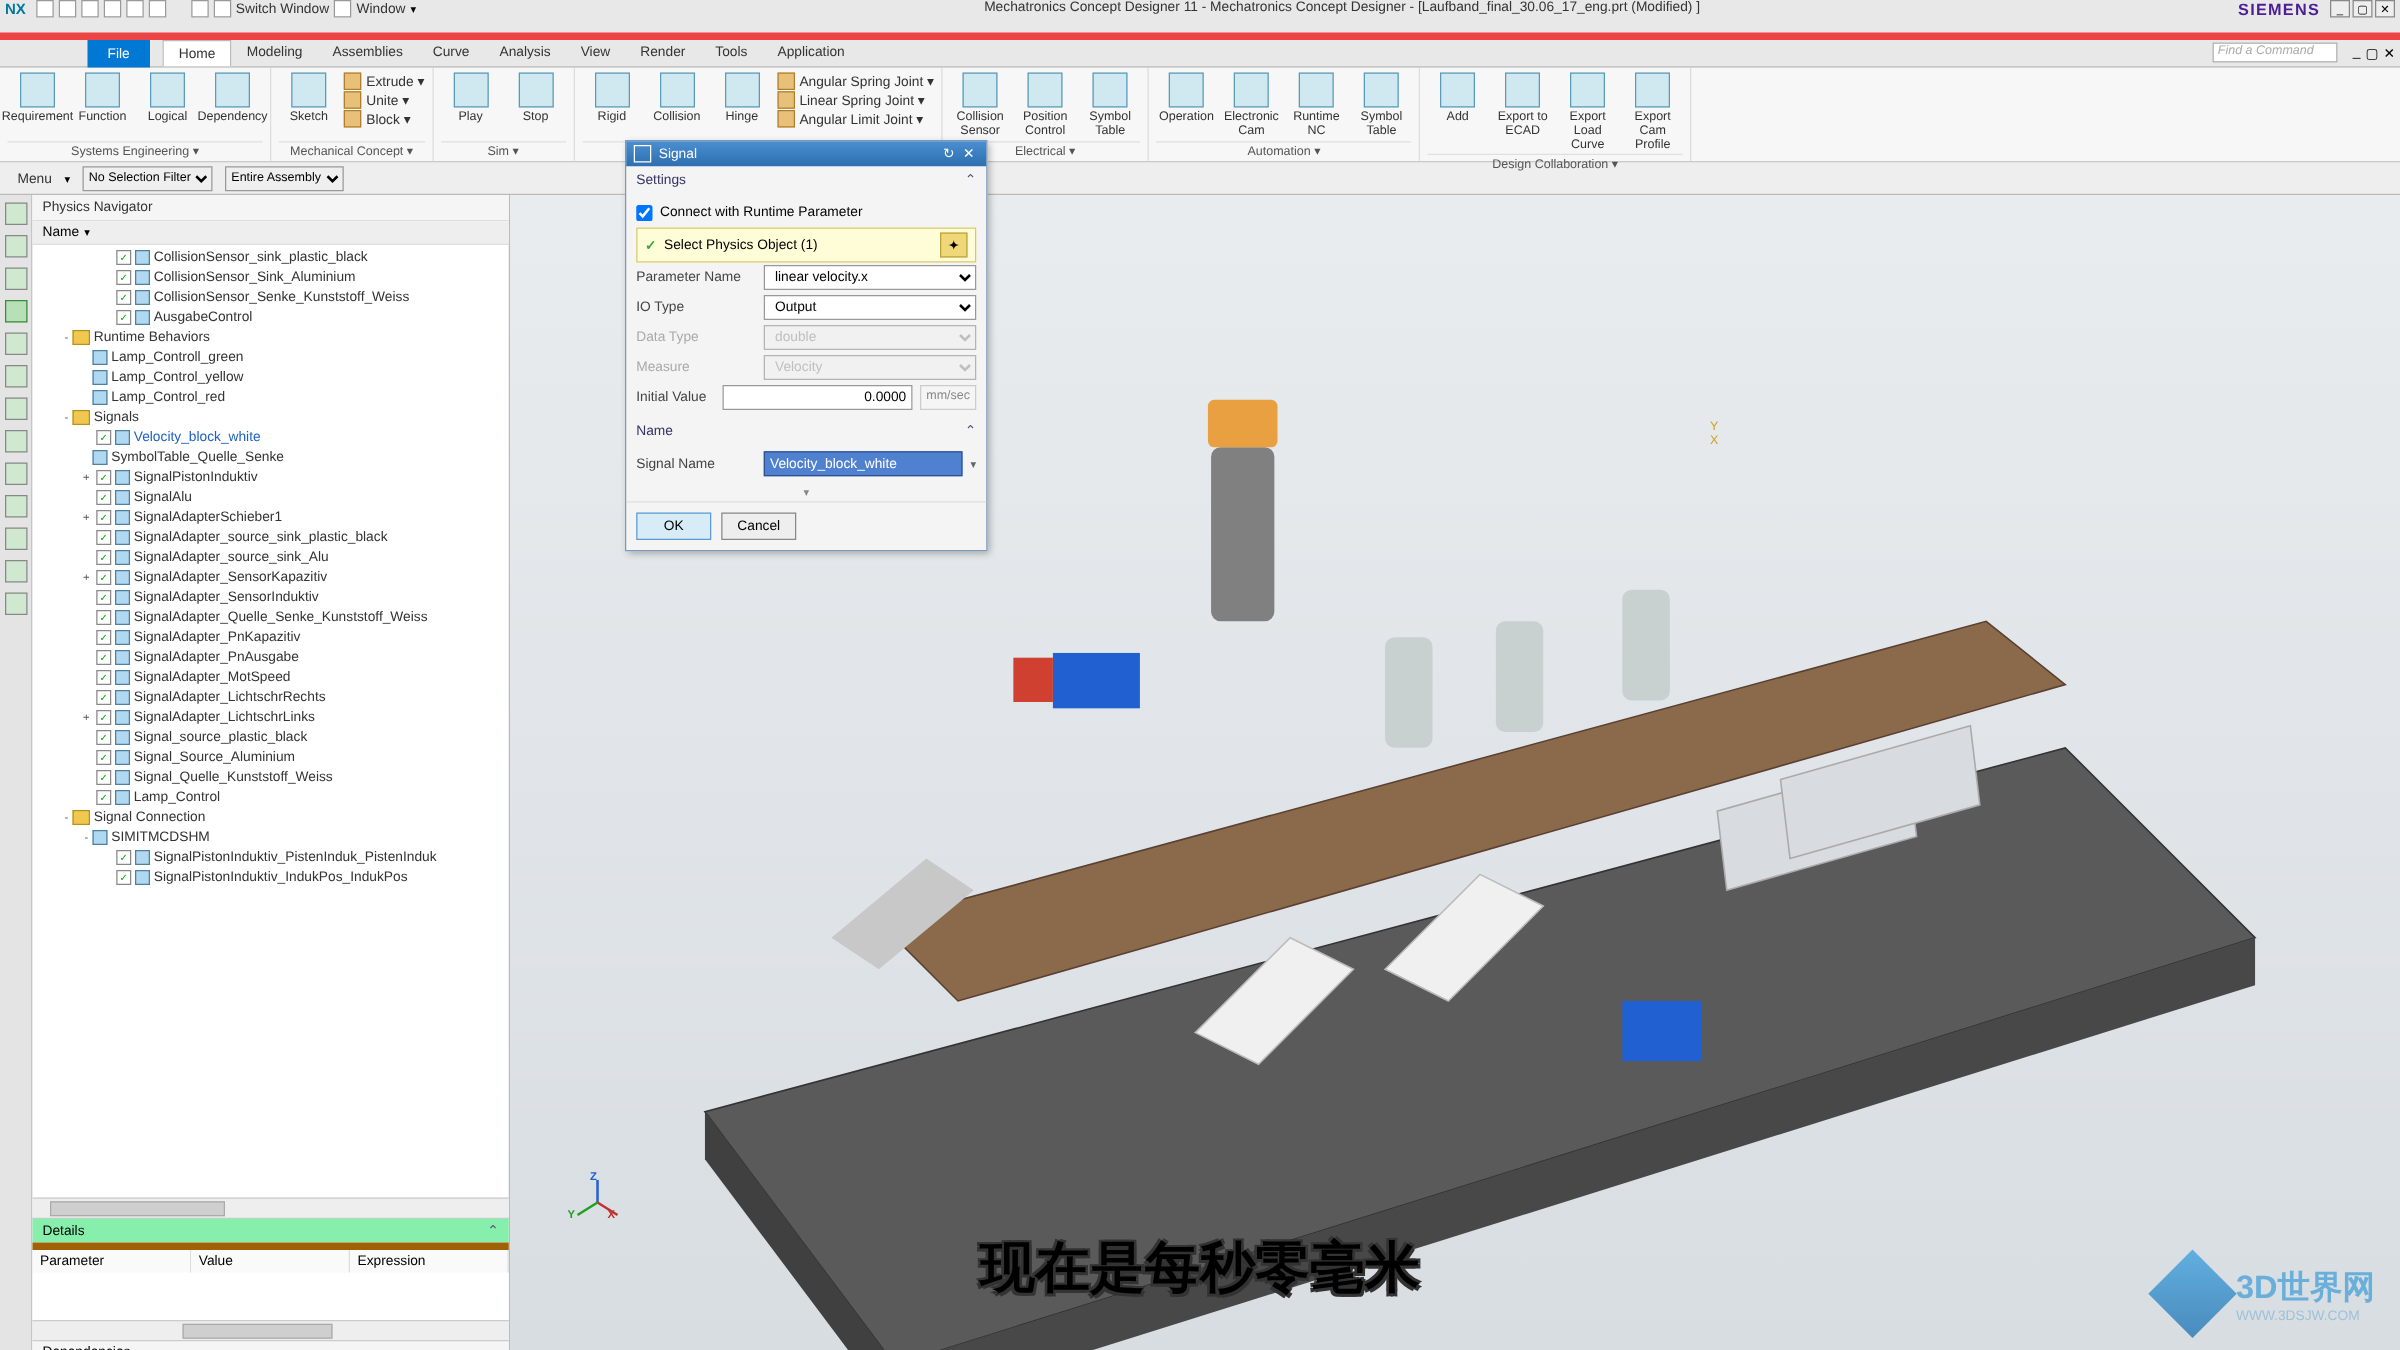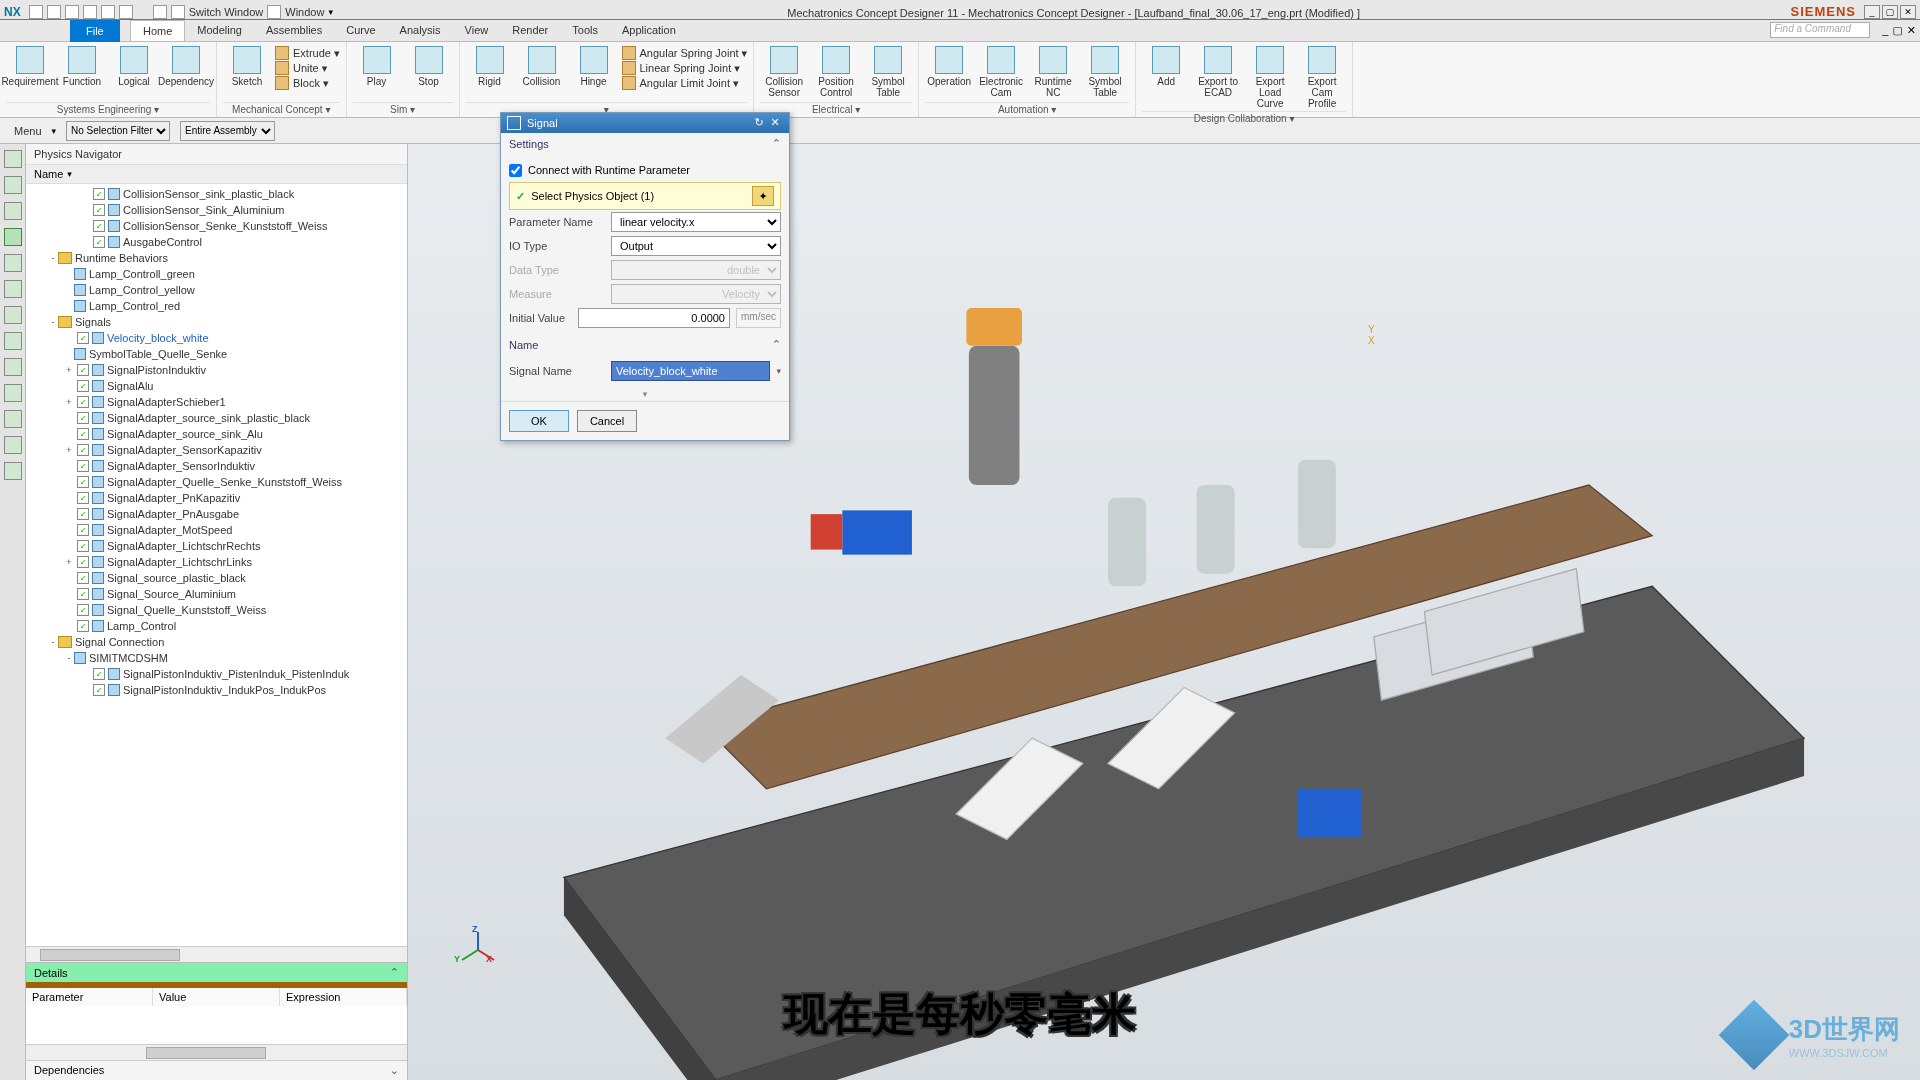--- a/index.html
+++ b/index.html
@@ -1,24 +1,24 @@
 <!DOCTYPE html>
 <html><head>
 <meta charset="utf-8">
 <style>
 * { margin: 0; padding: 0; box-sizing: border-box; font-family: "Segoe UI", Tahoma, sans-serif; font-size: 11px; }
 body { background: #f0f0f0; overflow: hidden; width: 1920px; height: 1080px; position: relative; }
 
 
-.titlebar { height: 20px; background: #e8e8e8; display: flex; align-items: flex-end; padding: 0 4px; border-bottom: 1px solid #ef4444; }
+.titlebar { height: 32px; background: #e8e8e8; display: flex; align-items: flex-start; padding: 0 4px; border-bottom: 6px solid #ef4444; }
 .titlebar .nx-logo { font-weight: bold; color: #0078a0; margin-right: 8px; font-size: 12px; }
 .titlebar .qa-icons { display: flex; gap: 4px; }
 .titlebar .qa-icon { width: 14px; height: 14px; border: 1px solid #999; background: #fff; }
 .titlebar .title-text { flex: 1; text-align: center; color: #333; padding-left: 24px; }
-.titlebar .siemens { color: #c2410c; font-weight: bold; font-size: 13px; letter-spacing: 1px; margin-right: 8px; }
+.titlebar .siemens { color: #4c1d95; font-weight: bold; font-size: 13px; letter-spacing: 1px; margin-right: 8px; }
 .titlebar .win-controls { display: flex; gap: 2px; }
 .titlebar .win-btn { width: 16px; height: 14px; border: 1px solid #888; background: #eee; display: flex; align-items: center; justify-content: center; font-size: 9px; }
 .switch-group { display: flex; align-items: center; gap: 4px; margin-left: 20px; }
 .switch-item { color: #333; }
 
 
 .menubar { height: 22px; background: #e8e8e8; display: flex; align-items: flex-end; padding-left: 80px; border-bottom: 1px solid #bbb; position: relative; }
 .menubar .file-tab { position: absolute; left: 70px; top: 0; height: 22px; padding: 0 16px; background: #0078d4; color: #fff; display: flex; align-items: center; }
 .menubar .tab { padding: 4px 12px; color: #333; cursor: pointer; }
 .menubar .tab.active { background: #fff; border: 1px solid #bbb; border-bottom: none; }
@@ -82,21 +82,21 @@
 .dialog .dlg-title { height: 20px; background: linear-gradient(#4a8fd1, #2d6fb0); color: #fff; display: flex; align-items: center; padding: 0 6px; font-size: 11px; }
 .dialog .dlg-title .gear { width: 14px; height: 14px; border: 1px solid #fff; margin-right: 6px; }
 .dialog .dlg-title .spacer { flex: 1; }
 .dialog .dlg-title .tbtn { width: 16px; height: 14px; color: #fff; text-align: center; cursor: pointer; }
 .dialog .section-h { padding: 4px 8px; color: #336; display: flex; justify-content: space-between; align-items: center; }
 .dialog .section-body { padding: 4px 8px; }
 .dialog .row { display: flex; align-items: center; height: 24px; gap: 6px; }
 .dialog .row .rlabel { width: 96px; color: #444; }
 .dialog .row .rlabel.disabled { color: #aaa; }
 .dialog .row select, .dialog .row input[type=text] { flex: 1; height: 20px; border: 1px solid #999; font-size: 11px; padding: 0 4px; background: #fff; }
-.dialog .row select:disabled, .dialog .row input:disabled { background: #f0f0f0; color: #aaa; text-align: right; }
+.dialog .row select:disabled, .dialog .row input:disabled { background: #f0f0f0; color: #aaa; }
 .dialog .select-phys { background: #fffdd8; border: 1px solid #d8c870; padding: 3px 6px; display: flex; align-items: center; gap: 6px; }
 .dialog .select-phys .checkm { color: #3a3; font-weight: bold; }
 .dialog .select-phys .pick { width: 22px; height: 20px; background: #f0d878; border: 1px solid #c0a040; margin-left: auto; display:flex;align-items:center;justify-content:center; }
 .dialog .unit { width: 50px; height: 20px; border: 1px solid #ccc; background: #f5f5f5; color: #888; font-size: 10px; padding: 2px 4px; }
 .sig-name-input { background: #5080d0 !important; color: #fff !important; border: 1px solid #305090 !important; }
 .dlg-buttons { display: flex; justify-content: flex-start; gap: 8px; padding: 8px; border-top: 1px solid #ddd; }
 .dlg-buttons button { width: 60px; height: 22px; border: 1px solid #888; background: #eee; cursor: pointer; }
 .dlg-buttons button.primary { background: #d8ecf8; border-color: #5a9bd4; }
 .expand-collapse { text-align:center; font-size:9px; color:#888; padding:2px; }
 

